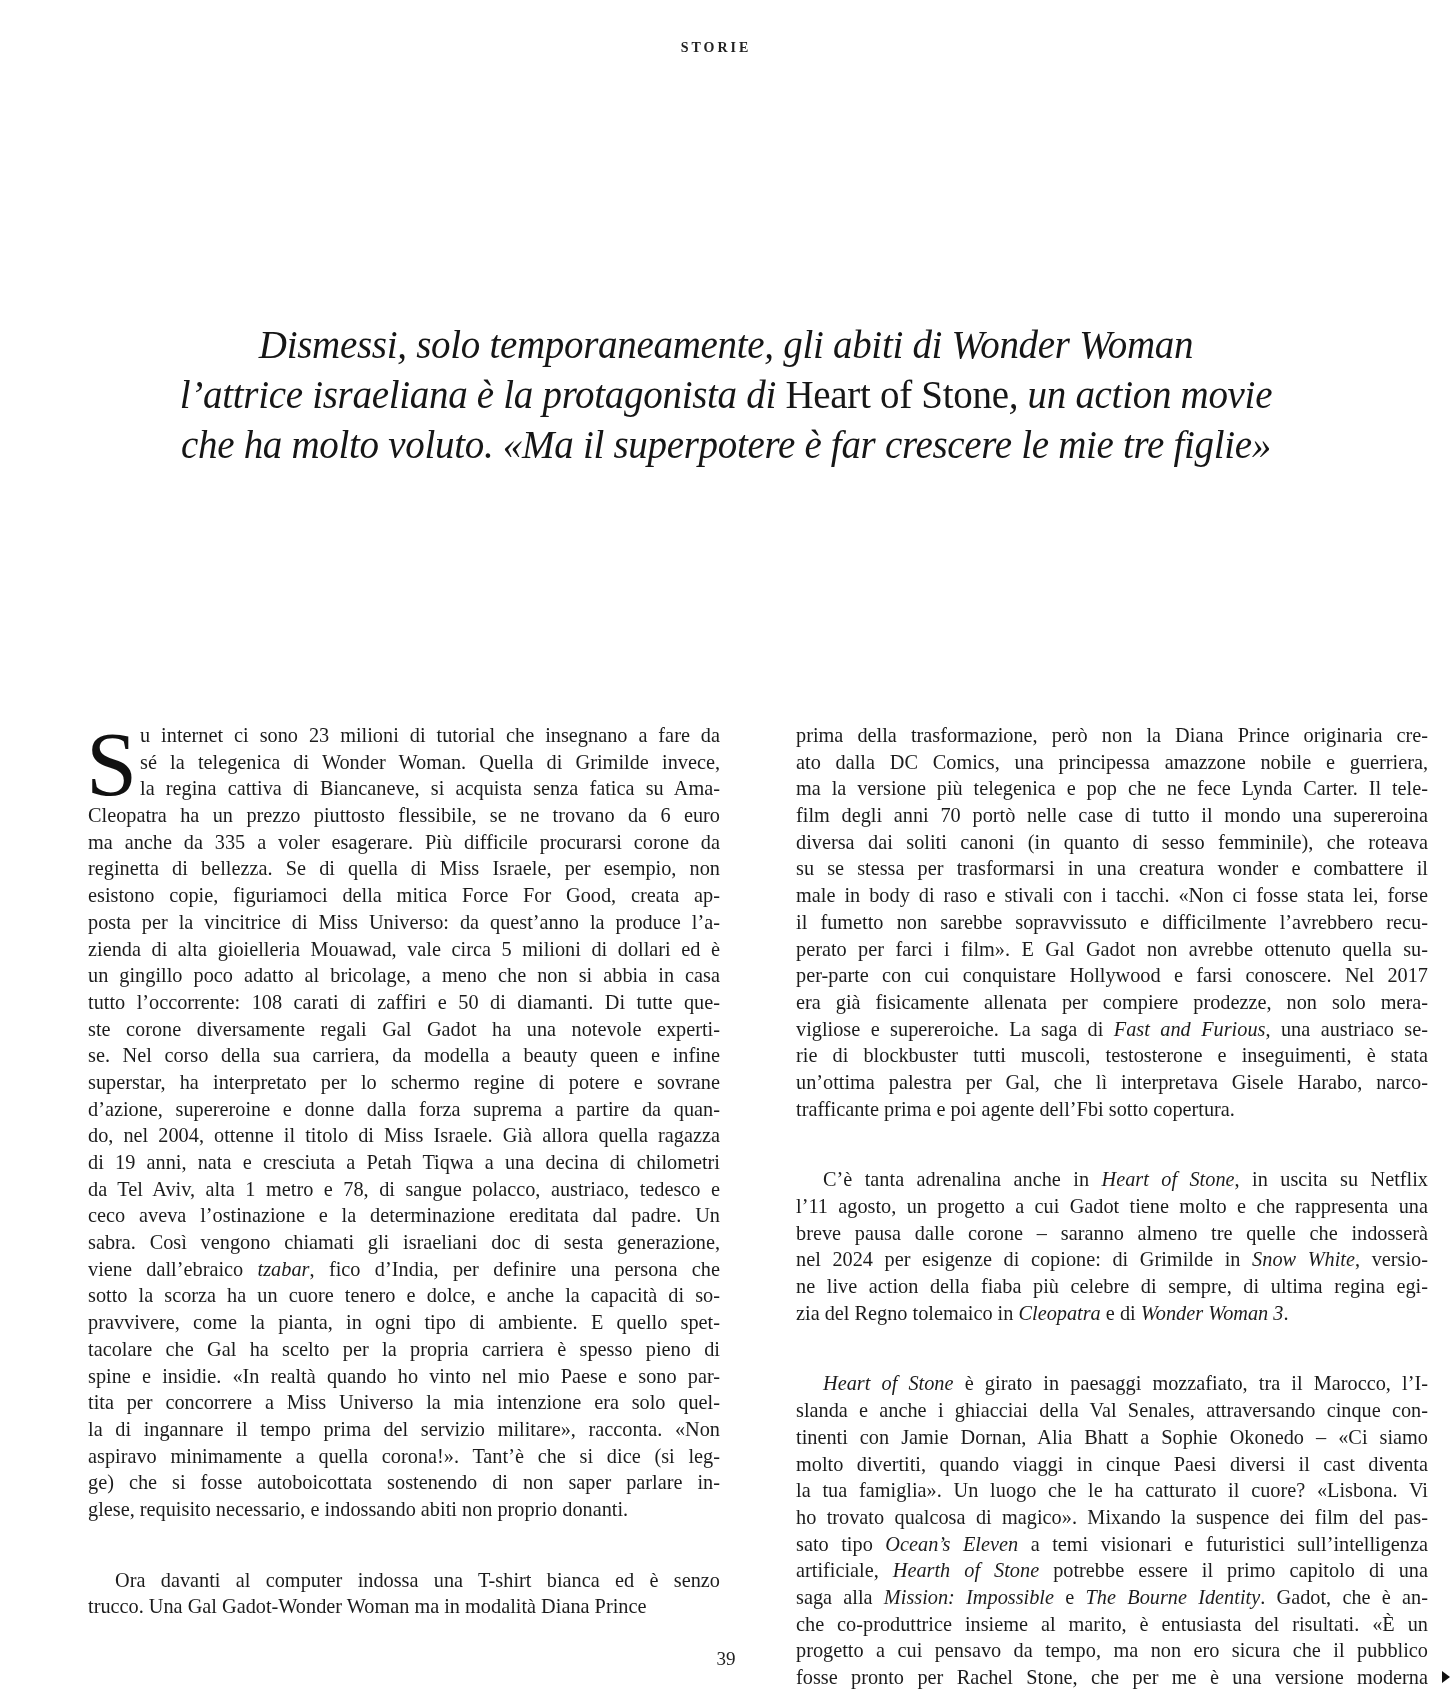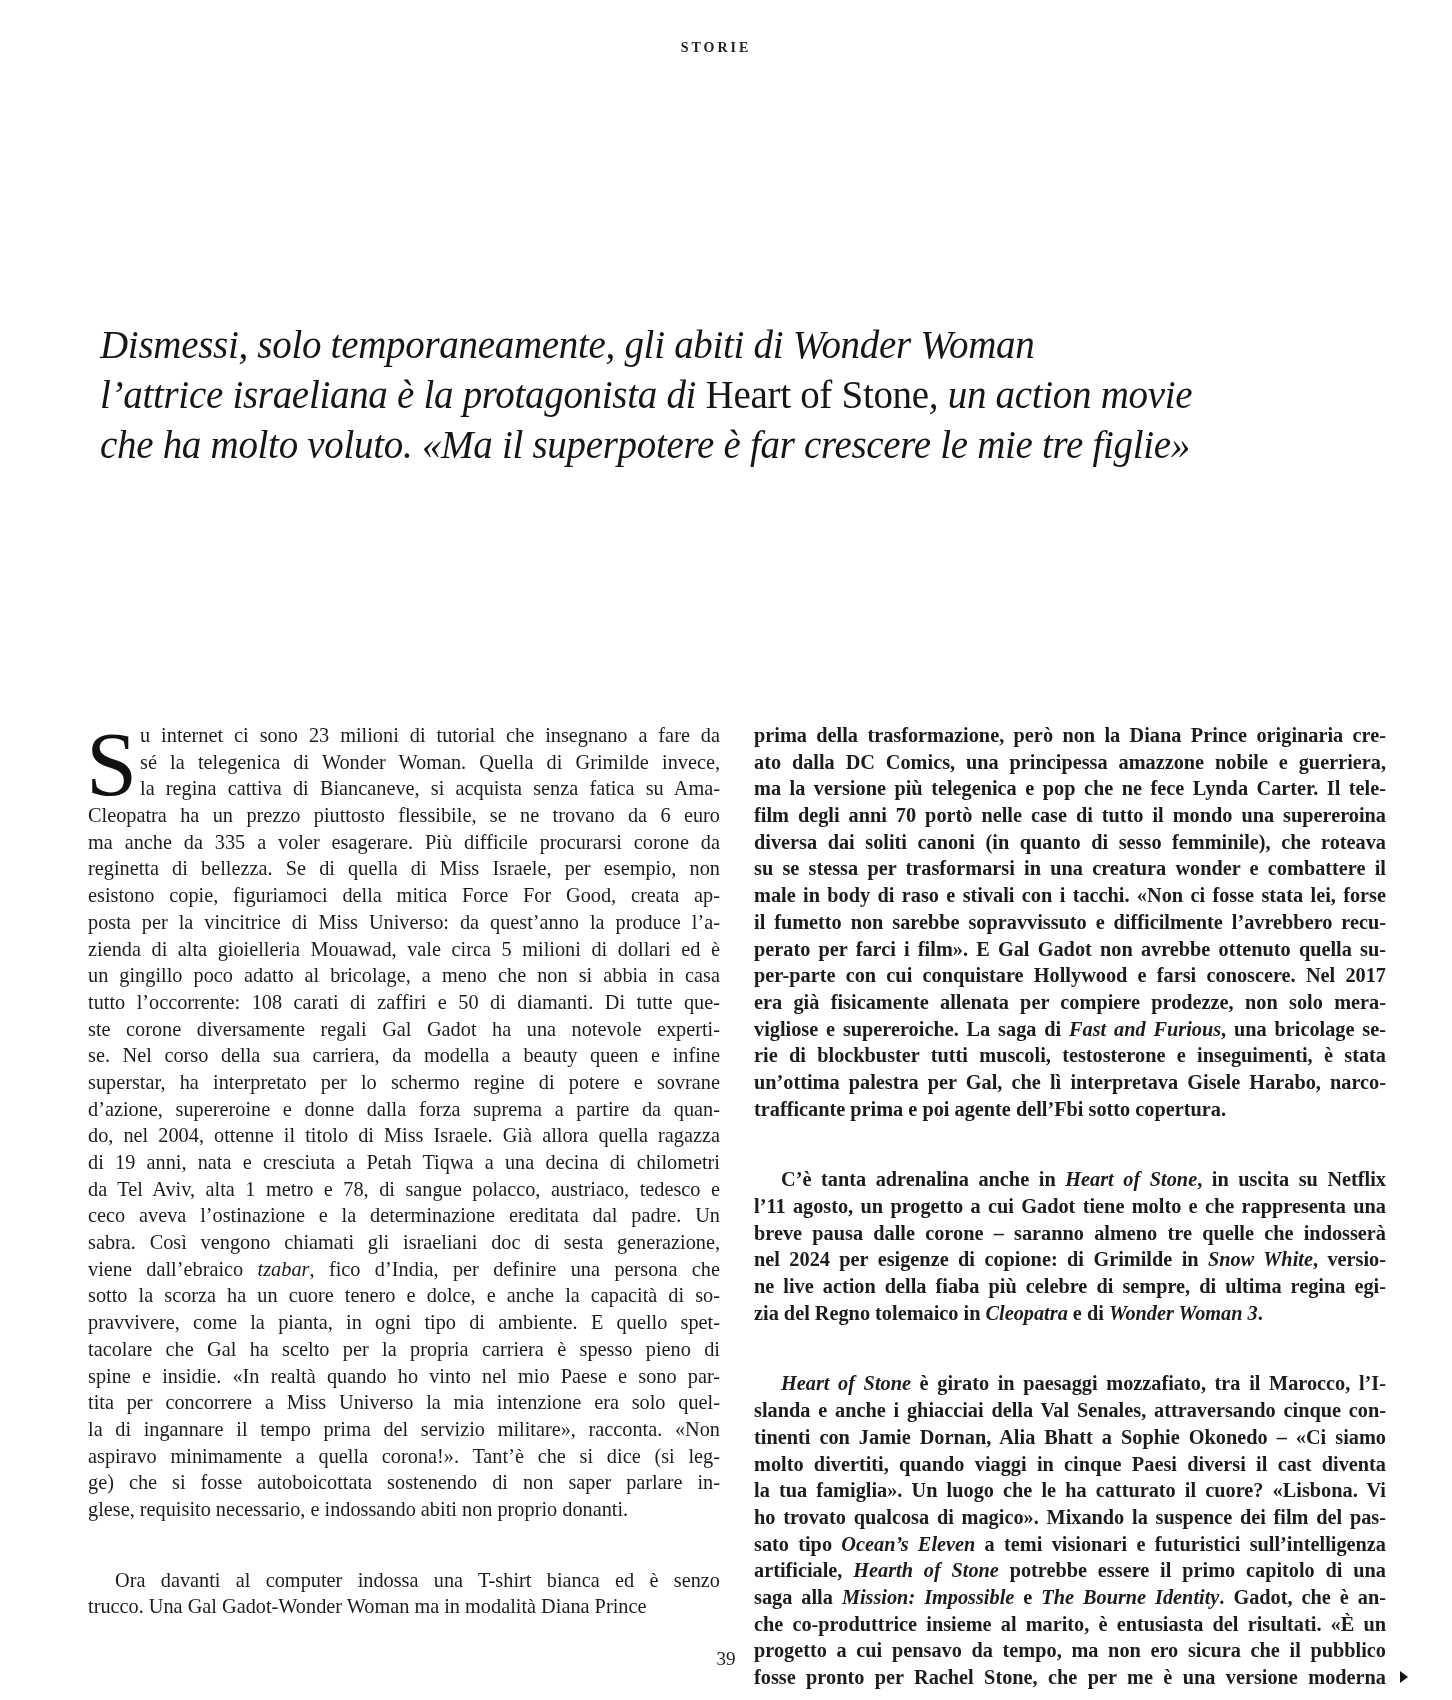--- a/index.html
+++ b/index.html
@@ -7,33 +7,33 @@
     width: 1452px; height: 1700px; position: relative; overflow: hidden;
     color: #1a1a1a;
     font-family: "DejaVu Serif", "Liberation Serif", serif;
   }
   .section-label {
     position: absolute; top: 40px; left: 0; width: 1432px; text-align: center;
     font-family: "Liberation Serif", serif; font-weight: bold;
     font-size: 14px; letter-spacing: 3px; color: #222;
   }
   .standfirst {
-    position: absolute; top: 320px; left: 100px; width: 1252px; 
+    position: absolute; top: 320px; left: 100px; width: 1252px; text-align: center;
     font-family: "Liberation Serif", serif; font-style: italic;
     font-size: 39px; line-height: 50px; color: #161616; letter-spacing: -0.3px;
   }
   .standfirst .line { display: block; white-space: nowrap; }
   .standfirst .roman { font-style: normal; }
   .col {
     position: absolute; top: 722px; width: 632px;
     font-family: "Liberation Serif", serif;
     font-size: 20.3px; line-height: 26.7px; color: #1c1c1c;
   }
   .col-left { left: 88px; }
-  .col-right { left: 754px; font-weight: bold; }
+  .col-right { left: 796px; }
   .ln {
     display: block; white-space: nowrap; text-align: justify; text-align-last: justify;
     height: 26.7px;
   }
   .ln.last { text-align-last: left; }
   .ln.indent { padding-left: 27px; margin-top: 44px; }
   .ln.drop { padding-left: 52px; }
   .ital { font-style: italic; }
   .dropcap {
     position: absolute; left: -2px; top: 2px;
@@ -102,21 +102,21 @@
     <span class="ln"><span>ato dalla DC Comics, una principessa amazzone nobile e guerriera,</span></span>
     <span class="ln"><span>ma la versione più telegenica e pop che ne fece Lynda Carter. Il tele-</span></span>
     <span class="ln"><span>film degli anni 70 portò nelle case di tutto il mondo una supereroina</span></span>
     <span class="ln"><span>diversa dai soliti canoni (in quanto di sesso femminile), che roteava</span></span>
     <span class="ln"><span>su se stessa per trasformarsi in una creatura wonder e combattere il</span></span>
     <span class="ln"><span>male in body di raso e stivali con i tacchi. «Non ci fosse stata lei, forse</span></span>
     <span class="ln"><span>il fumetto non sarebbe sopravvissuto e difficilmente l’avrebbero recu-</span></span>
     <span class="ln"><span>perato per farci i film». E Gal Gadot non avrebbe ottenuto quella su-</span></span>
     <span class="ln"><span>per-parte con cui conquistare Hollywood e farsi conoscere. Nel 2017</span></span>
     <span class="ln"><span>era già fisicamente allenata per compiere prodezze, non solo mera-</span></span>
-    <span class="ln"><span>vigliose e supereroiche. La saga di </span><span class="ital">Fast and Furious</span><span>, una bricolage se-</span></span>
+    <span class="ln"><span>vigliose e supereroiche. La saga di </span><span class="ital">Fast and Furious</span><span>, una austriaco se-</span></span>
     <span class="ln"><span>rie di blockbuster tutti muscoli, testosterone e inseguimenti, è stata</span></span>
     <span class="ln"><span>un’ottima palestra per Gal, che lì interpretava Gisele Harabo, narco-</span></span>
     <span class="ln last"><span>trafficante prima e poi agente dell’Fbi sotto copertura.</span></span>
     <span class="ln indent"><span>C’è tanta adrenalina anche in </span><span class="ital">Heart of Stone</span><span>, in uscita su Netflix</span></span>
     <span class="ln"><span>l’11 agosto, un progetto a cui Gadot tiene molto e che rappresenta una</span></span>
     <span class="ln"><span>breve pausa dalle corone – saranno almeno tre quelle che indosserà</span></span>
     <span class="ln"><span>nel 2024 per esigenze di copione: di Grimilde in </span><span class="ital">Snow White</span><span>, versio-</span></span>
     <span class="ln"><span>ne live action della fiaba più celebre di sempre, di ultima regina egi-</span></span>
     <span class="ln last"><span>zia del Regno tolemaico in </span><span class="ital">Cleopatra</span><span> e di </span><span class="ital">Wonder Woman 3</span><span>.</span></span>
     <span class="ln indent"><span class="ital">Heart of Stone</span><span> è girato in paesaggi mozzafiato, tra il Marocco, l’I-</span></span>

